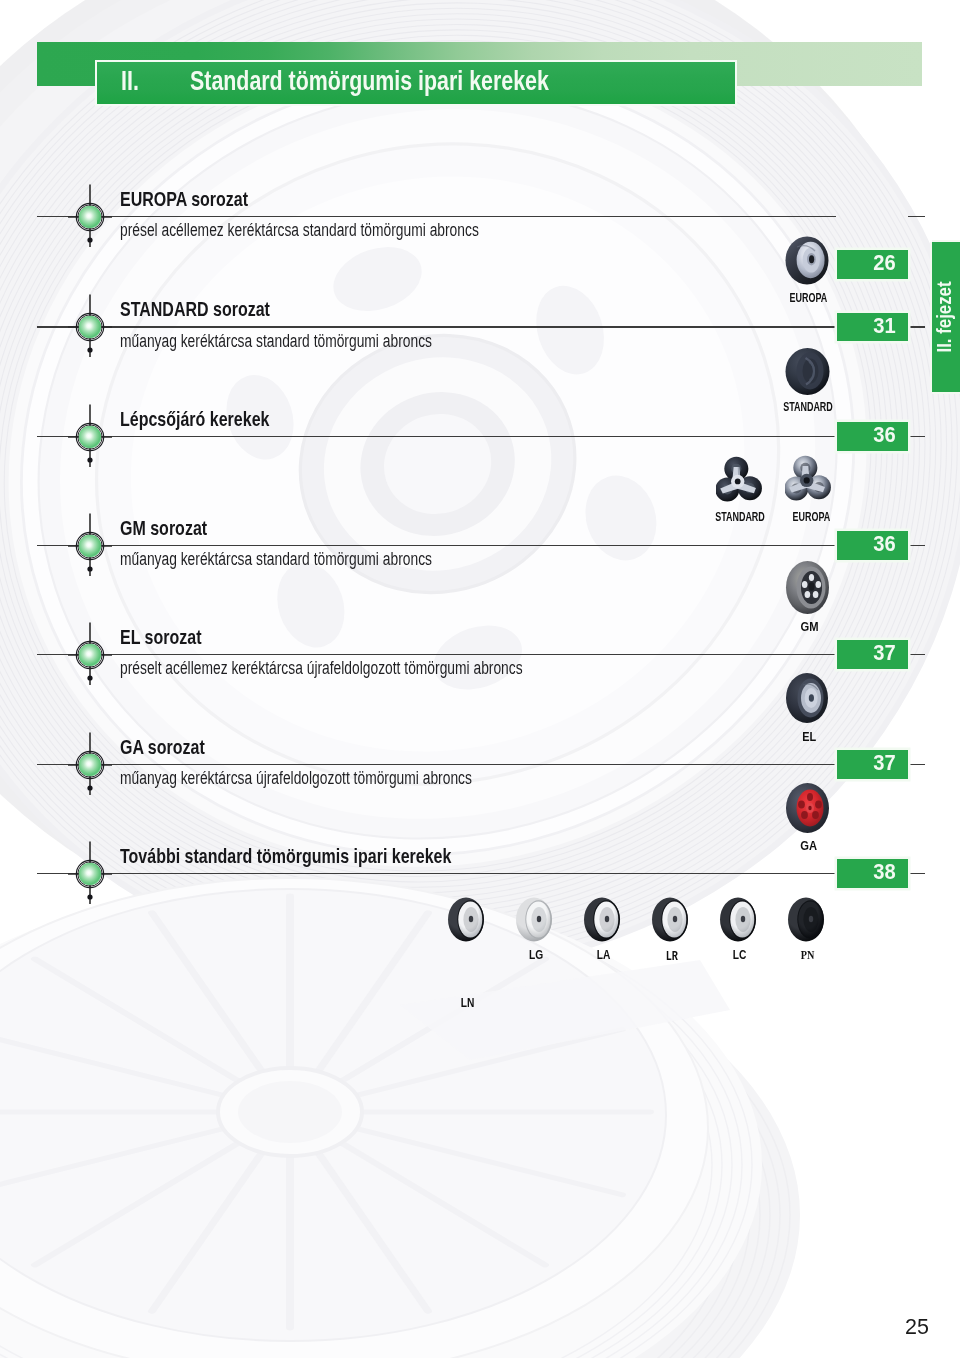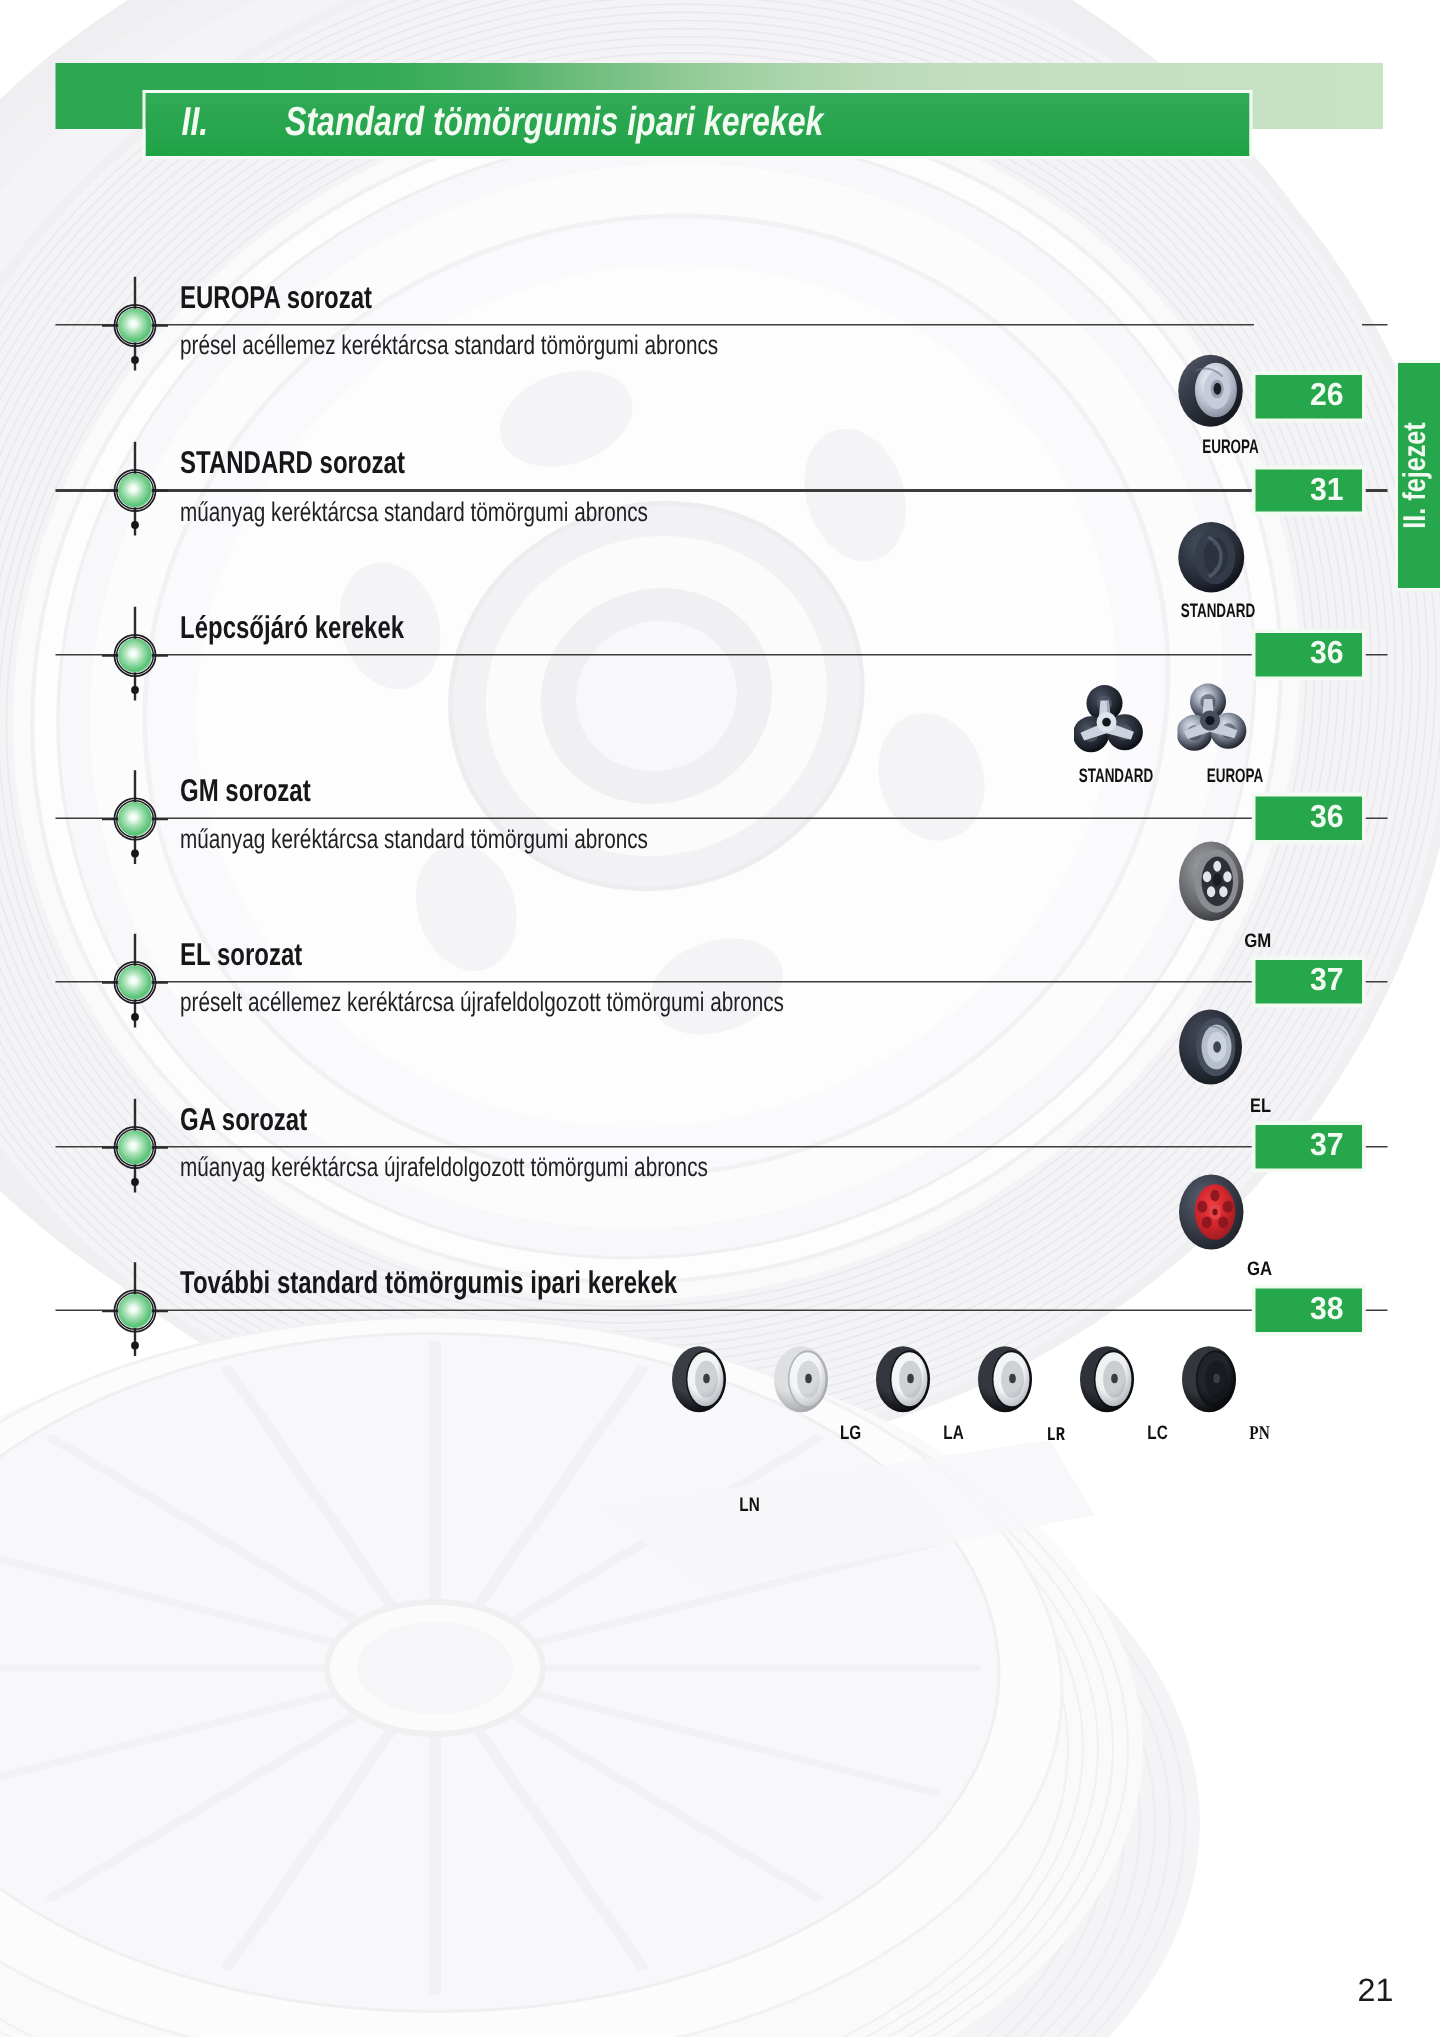--- a/index.html
+++ b/index.html
@@ -8,23 +8,23 @@
        font-family:"Liberation Sans",sans-serif;position:relative;
        -webkit-font-smoothing:antialiased;}
   #page{position:absolute;left:0;top:0;width:960px;height:1358px;overflow:hidden;background:#ffffff;}
 
   
   .bg{position:absolute;left:0;top:0;width:960px;height:1358px;z-index:0;pointer-events:none;}
 
   
   .hdr-back{position:absolute;left:37px;top:41.5px;width:885px;height:44.5px;z-index:2;
      background:linear-gradient(90deg,#2da750 0%,#2ea851 18%,#38ab57 26%,#4db267 33%,#6fbd7f 40%,#93cb98 48%,#aed5ad 56%,#bddcba 64%,#c4dfc0 74%,#c8e2c4 100%);}
-  .hdr-front{position:absolute;left:97px;top:61.5px;width:736px;height:42.5px;z-index:3;
+  .hdr-front{position:absolute;left:97px;top:61.5px;width:638px;height:42.5px;z-index:3;
      background:linear-gradient(180deg,#31ab57 0%,#2aa750 35%,#26a54c 70%,#1ea344 100%);
-     outline:2.6px solid #f4fbf4;font-style:italic;}
+     outline:2.6px solid #f4fbf4;}
   .hdr-num{position:absolute;left:24.1px;top:4.2px;font-size:27px;font-weight:bold;color:#f2faf1;
      transform:scaleX(.792);transform-origin:left top;}
   .hdr-title{position:absolute;left:93.1px;top:4.2px;font-size:27px;font-weight:bold;color:#f2faf1;
      white-space:nowrap;transform:scaleX(.792);transform-origin:left top;}
 
   
   .logo{position:absolute;left:762px;top:26px;width:165px;height:76px;z-index:6;}
 
   
   .sidetab{position:absolute;left:932px;top:242px;width:34px;height:150px;z-index:5;
@@ -44,21 +44,21 @@
   
   .pgbox{position:absolute;left:836.6px;width:71.8px;height:28.4px;background:#27a74c;z-index:6;
      box-shadow:0 0 0 2.5px #f2faf1;}
   .pgbox span{position:absolute;right:12.5px;top:1.1px;color:#f2faf2;font-size:21.3px;font-weight:bold;
      display:block;transform:scaleX(.945);transform-origin:right top;}
   .pgtail{position:absolute;left:908.4px;width:16.4px;height:1.4px;background:#3c3c3c;z-index:4;}
 
   
   .thumb{position:absolute;z-index:5;}
   .thlabel{position:absolute;font-size:13px;font-weight:bold;color:#111;white-space:nowrap;
-     z-index:5;text-align:right;}
+     z-index:5;text-align:center;}
   .thlabel>i{font-style:normal;display:inline-block;transform:scaleX(var(--sx,.69));transform-origin:center;}
 
   .pagenum{position:absolute;left:897px;top:1314.5px;width:40px;text-align:center;
      font-size:21.5px;color:#1a1a1a;z-index:6;}
 </style>
 </head>
 <body>
 
 <div id="page">
 
@@ -658,14 +658,14 @@
         </defs>
         <ellipse cx="19" cy="22.5" rx="18" ry="22" fill="url(#bt5)"></ellipse>
         <ellipse cx="23.5" cy="22.5" rx="13.2" ry="19.3" fill="#0b0d10" opacity="0.85"></ellipse>
         <ellipse cx="23.3" cy="22.5" rx="12" ry="18" fill="url(#br5)"></ellipse>
         <ellipse cx="24" cy="22.5" rx="7.6" ry="12.4" fill="#0a0c0f" opacity="0.35"></ellipse>
         <ellipse cx="24" cy="22" rx="2.2" ry="3.2" fill="#3a3d44"></ellipse>
       </svg>
       <div class="thlabel" style="left: 768px; top: 946.5px; width: 80px; font-family: Liberation Serif, serif; --sx: .785;"><i>PN</i></div>
     </div>
 
-  <div class="pagenum">21</div>
+  <div class="pagenum">25</div>
 </div>
 
 </body></html>

